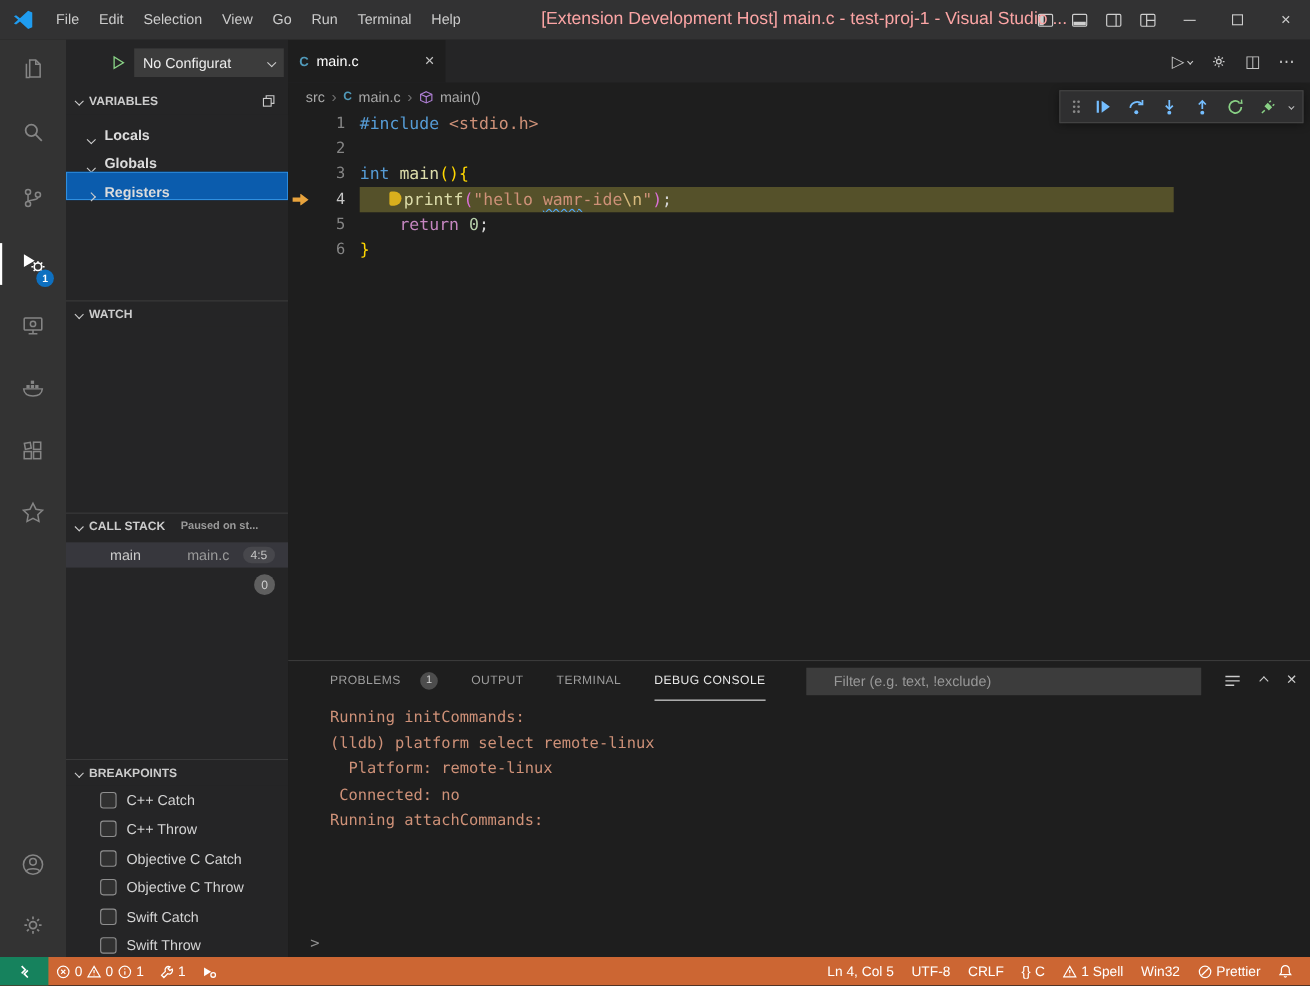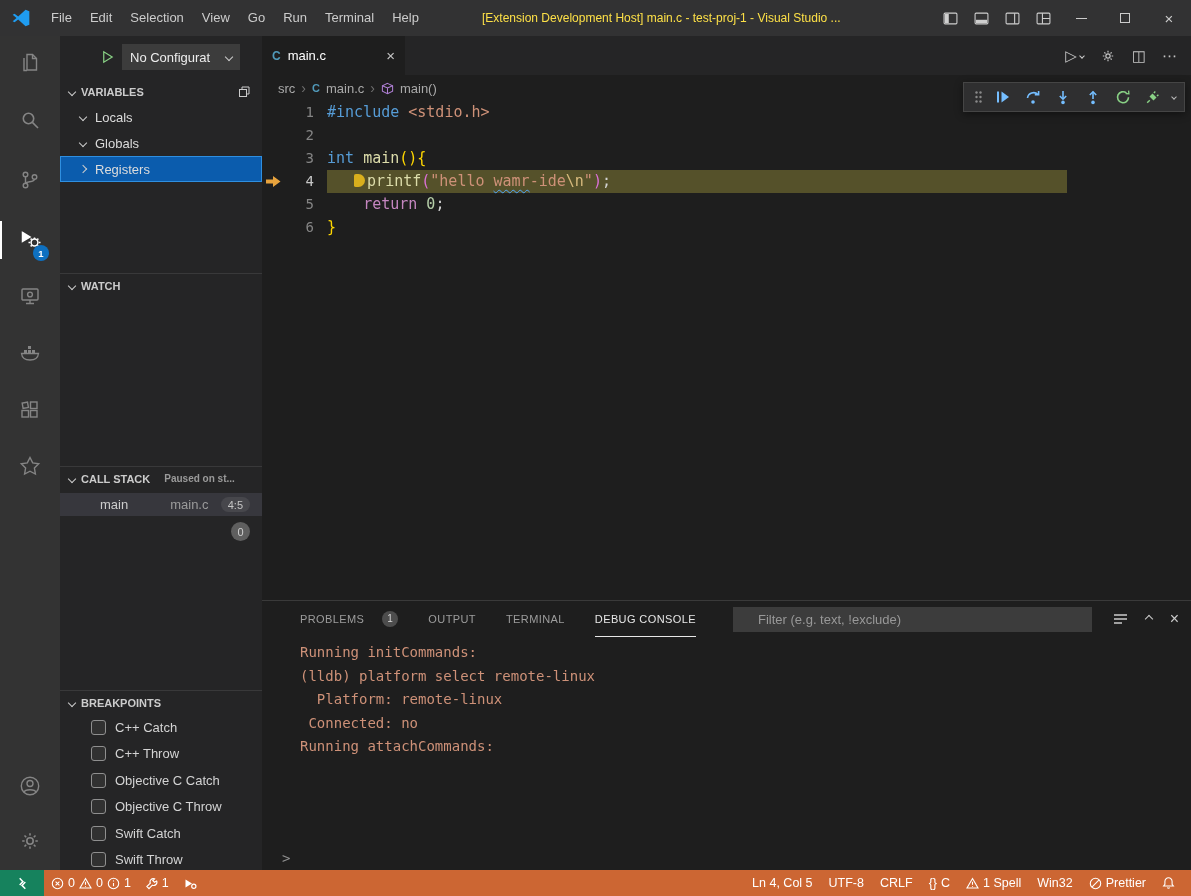--- a/index.html
+++ b/index.html
@@ -5,43 +5,43 @@
 *{margin:0;padding:0;box-sizing:border-box}
 html,body{width:1191px;height:896px}
 body{font-family:"Liberation Sans",sans-serif;background:#1e1e1e;overflow:hidden}
 .window{position:relative;width:1191px;height:896px;background:#1e1e1e;color:#ccc}
 
 
 .titlebar{position:absolute;top:0;left:0;width:100%;height:36px;background:#323233;display:flex;align-items:center;font-size:13px;color:#cccccc;z-index:50}
 .logo{width:42px;display:flex;justify-content:center;align-items:center}
 .menubar{display:flex;height:36px}
 .menu-item{padding:0 9px;line-height:36px;cursor:default;white-space:nowrap}
-.win-title{position:absolute;left:482px;line-height:36px;font-size:12px;white-space:nowrap;color:#fde047}
+.win-title{position:absolute;left:492px;line-height:36px;font-size:16px;white-space:nowrap;color:#fca5a5}
 .tb-right{margin-left:auto;display:flex;align-items:center;height:36px}
 .tb-icon{width:31px;height:36px;display:flex;align-items:center;justify-content:center}
 .win-btn{width:44px;height:36px;display:flex;align-items:center;justify-content:center;font-size:15px}
 .min-bar{width:11px;height:1px;background:#cccccc}
 .max-box{width:10px;height:10px;border:1px solid #cccccc}
 
 
 .activitybar{position:absolute;left:0;top:36px;width:60px;height:834px;background:#333333}
 .ab-item{position:absolute;left:0;width:60px;height:48px;display:flex;align-items:center;justify-content:center;color:#858585}
 .ab-item.active::before{content:"";position:absolute;left:0;top:5px;bottom:5px;width:2px;background:#ffffff}
 .ab-badge{position:absolute;right:11px;bottom:3px;min-width:16px;height:16px;border-radius:8px;background:#0e70c0;color:#fff;font-size:9.5px;font-weight:bold;display:flex;align-items:center;justify-content:center}
 
 
 .sidebar{position:absolute;left:60px;top:36px;width:202px;height:834px;background:#252526;overflow:hidden;font-size:13px}
 .sb-toolbar{position:absolute;top:0;left:0;right:0;height:42px;display:flex;align-items:center}
 .run-play{margin-left:40px;display:flex}
-.cfg-dd{margin-left:7px;width:118px;height:26px;background:#3c3c3c;color:#ededed;display:flex;align-items:center;justify-content:space-between;padding:0 8px;cursor:pointer}
+.cfg-dd{margin-left:7px;width:136px;height:26px;background:#3c3c3c;color:#ededed;display:flex;align-items:center;justify-content:space-between;padding:0 8px;cursor:pointer}
 .sec-h{position:absolute;left:0;right:0;height:24px;display:flex;align-items:center;padding-left:9px;gap:6px;font-size:11px;font-weight:bold;color:#cccccc;border-top:1px solid rgba(204,204,204,.12);background:#252526}
 .sec-action{margin-left:auto;margin-right:11px;display:flex}
 .cs-status{font-size:10px;font-weight:bold;color:#9a9a9a;margin-left:8px;white-space:nowrap}
 .vlist{position:absolute;left:0;right:0}
-.tree-row{height:26px;display:flex;align-items:center;padding-left:20px;gap:9px;font-weight:normal;color:#dcdcdc;position:relative;cursor:pointer}
+.tree-row{height:26px;display:flex;align-items:flex-end;padding-left:20px;gap:9px;font-weight:bold;color:#dcdcdc;position:relative;cursor:pointer}
 .tree-row.selected{background:#0b5cad;box-shadow:inset 0 0 0 1px #2f8fe0}
 .chev{display:inline-block;width:6px;height:6px;border-right:1.4px solid #cccccc;border-bottom:1.4px solid #cccccc;flex:0 0 auto}
 .chev.down{transform:rotate(45deg)}
 .chev.right{transform:rotate(-45deg)}
 .chev.up{transform:rotate(-135deg)}
 .chev.xs{width:4px;height:4px}
 .cs-row{position:absolute;left:0;right:0;height:23px;background:#37373d;display:flex;align-items:center;color:#cccccc;padding-left:40px;cursor:pointer}
 .cs-file{color:#9b9b9b;margin-left:42px}
 .cs-badge{margin-left:auto;margin-right:12px;background:#47474c;border-radius:9px;padding:1.5px 7px;font-size:11px;color:#c5c5c5}
 .zero-badge{position:absolute;right:12px;width:19px;height:19px;border-radius:50%;background:#5f5f5f;color:#cfcfcf;font-size:11px;display:flex;align-items:center;justify-content:center}

